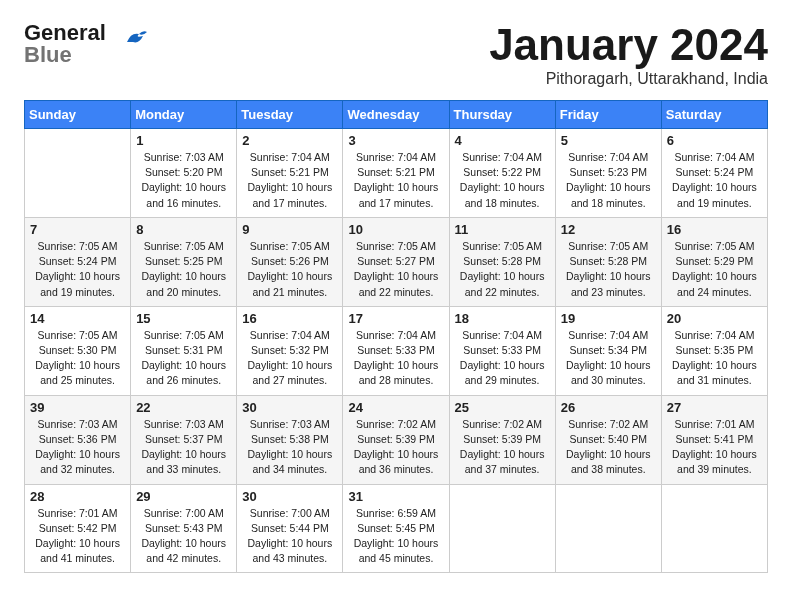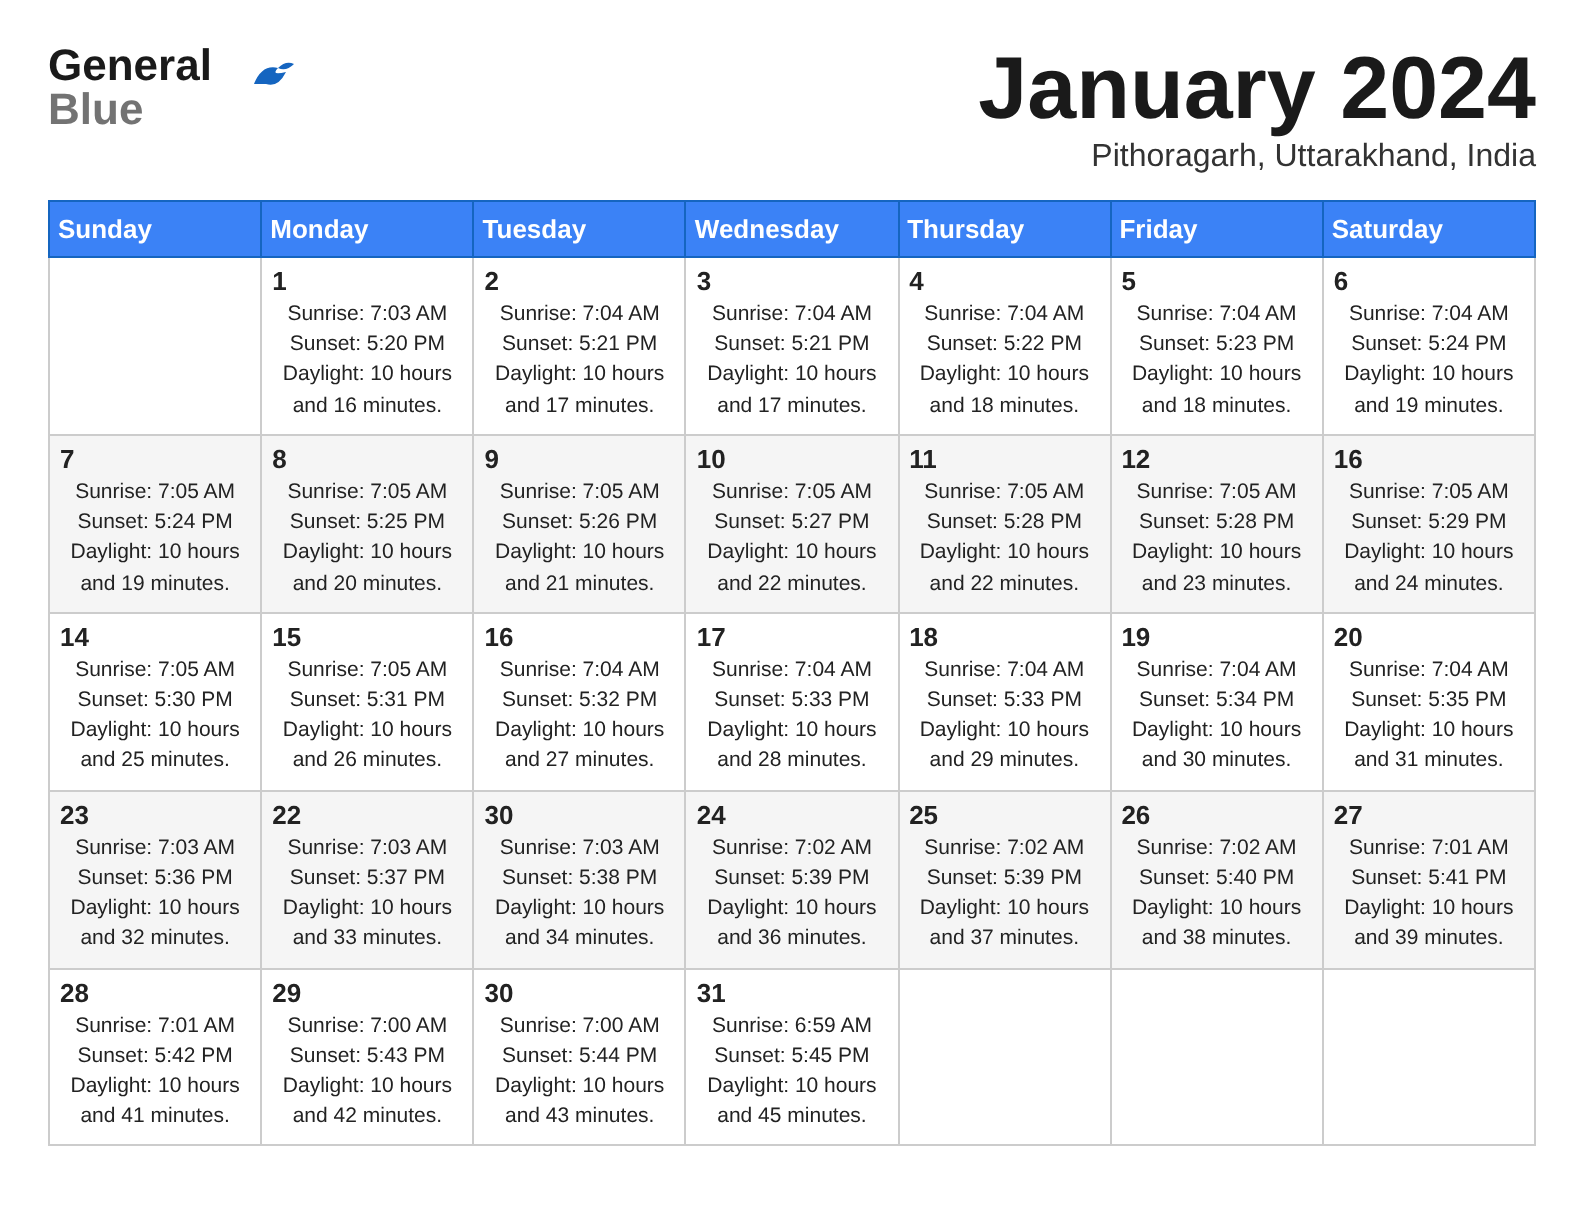--- a/index.html
+++ b/index.html
@@ -249,21 +249,21 @@
         <td>
           <div class="day-num">20</div>
           <div class="day-info" style="white-space: pre-line;">Sunrise: 7:04 AM
 Sunset: 5:35 PM
 Daylight: 10 hours
 and 31 minutes.</div>
         </td>
       </tr>
       <tr>
         <td>
-          <div class="day-num">23</div>
+          <div class="day-num">39</div>
           <div class="day-info" style="white-space: pre-line;">Sunrise: 7:03 AM
 Sunset: 5:36 PM
 Daylight: 10 hours
 and 32 minutes.</div>
         </td>
         <td>
           <div class="day-num">22</div>
           <div class="day-info" style="white-space: pre-line;">Sunrise: 7:03 AM
 Sunset: 5:37 PM
 Daylight: 10 hours

